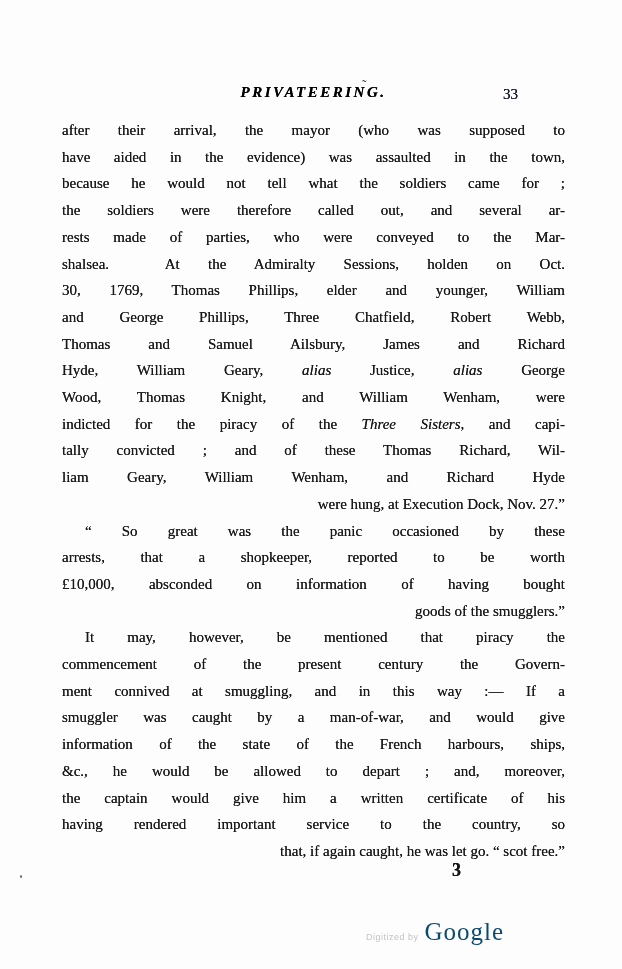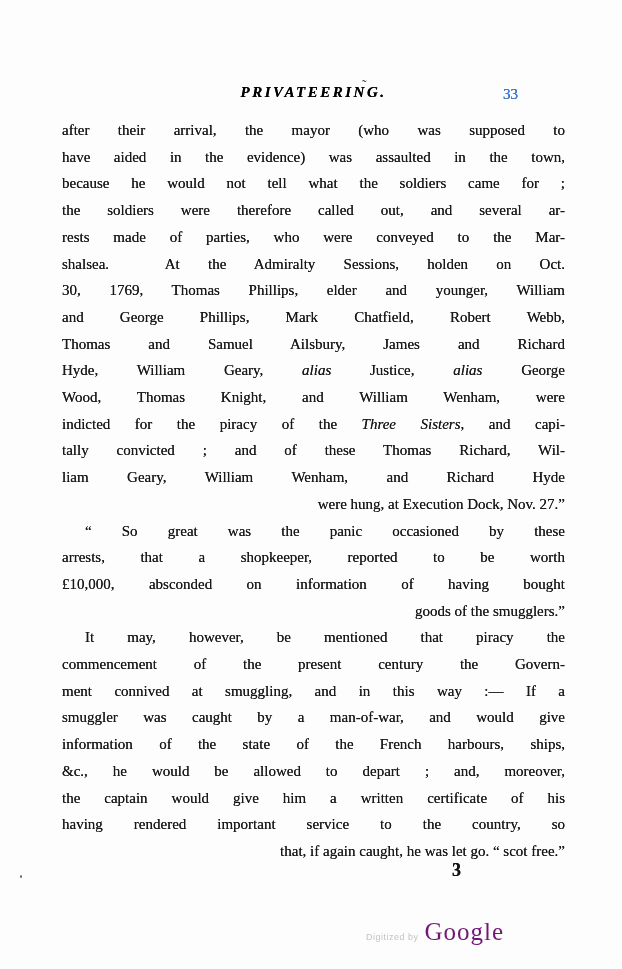--- a/index.html
+++ b/index.html
@@ -31,21 +31,21 @@
   .title-mark {
     position: absolute;
     left: 300px; top: -6px;
     font-size: 14px; color: #333;
     font-style: normal;
   }
   .page-number {
     position: absolute;
     left: 441px; top: 2px;
     font-size: 15px;
-    color: #3b82f6;
+    color: #0f172a;
     text-shadow: 0 0 0.4px #1b1b1b;
   }
   .body-text {
     position: absolute;
     left: 62px; top: 117px; width: 503px;
     font-size: 15px;
     line-height: 26.7px;
     color: #191919;
     text-shadow: 0 0 0.5px #2a2a2a;
   }
@@ -67,21 +67,21 @@
     display: flex; align-items: baseline; gap: 6px;
     user-select: none;
   }
   .wm-prefix {
     font-family: "Liberation Sans", sans-serif;
     font-size: 9px; color: #c3c3c3;
     letter-spacing: 0.5px;
   }
   .wm-logo {
     font-family: "Liberation Serif", "DejaVu Serif", serif;
-    font-size: 25px; color: #701a75;
+    font-size: 25px; color: #0c4a6e;
     letter-spacing: 1px;
   }
   .speck {
     position: absolute;
     left: 20px; top: 875px;
     width: 2px; height: 3px;
     background: #6a6a6a;
     border-radius: 50%;
   }
 </style>
@@ -97,21 +97,21 @@
   </div>
 
   <div class="body-text" id="body-lines">
       <div class="line just"><span>after their arrival, the mayor (who was supposed to</span></div>
       <div class="line just"><span>have aided in the evidence) was assaulted in the town,</span></div>
       <div class="line just"><span>because he would not tell what the soldiers came for ;</span></div>
       <div class="line just"><span>the soldiers were therefore called out, and several ar-</span></div>
       <div class="line just"><span>rests made of parties, who were conveyed to the Mar-</span></div>
       <div class="line just"><span>shalsea.&nbsp; At the Admiralty Sessions, holden on Oct.</span></div>
       <div class="line just"><span>30, 1769, Thomas Phillips, elder and younger, William</span></div>
-      <div class="line just"><span>and George Phillips, Mark Chatfield, Robert Webb,</span></div>
+      <div class="line just"><span>and George Phillips, Three Chatfield, Robert Webb,</span></div>
       <div class="line just"><span>Thomas and Samuel Ailsbury, James and Richard</span></div>
       <div class="line just"><span>Hyde, William Geary, </span><span class="it">alias</span><span> Justice, </span><span class="it">alias</span><span> George</span></div>
       <div class="line just"><span>Wood, Thomas Knight, and William Wenham, were</span></div>
       <div class="line just"><span>indicted for the piracy of the </span><span class="it">Three Sisters</span><span>, and capi-</span></div>
       <div class="line just"><span>tally convicted ; and of these Thomas Richard, Wil-</span></div>
       <div class="line just"><span>liam Geary, William Wenham, and Richard Hyde</span></div>
       <div class="line left"><span>were hung, at Execution Dock, Nov. 27.”</span></div>
       <div class="line just indent"><span>“ So great was the panic occasioned by these</span></div>
       <div class="line just"><span>arrests, that a shopkeeper, reported to be worth</span></div>
       <div class="line just"><span>£10,000, absconded on information of having bought</span></div>

